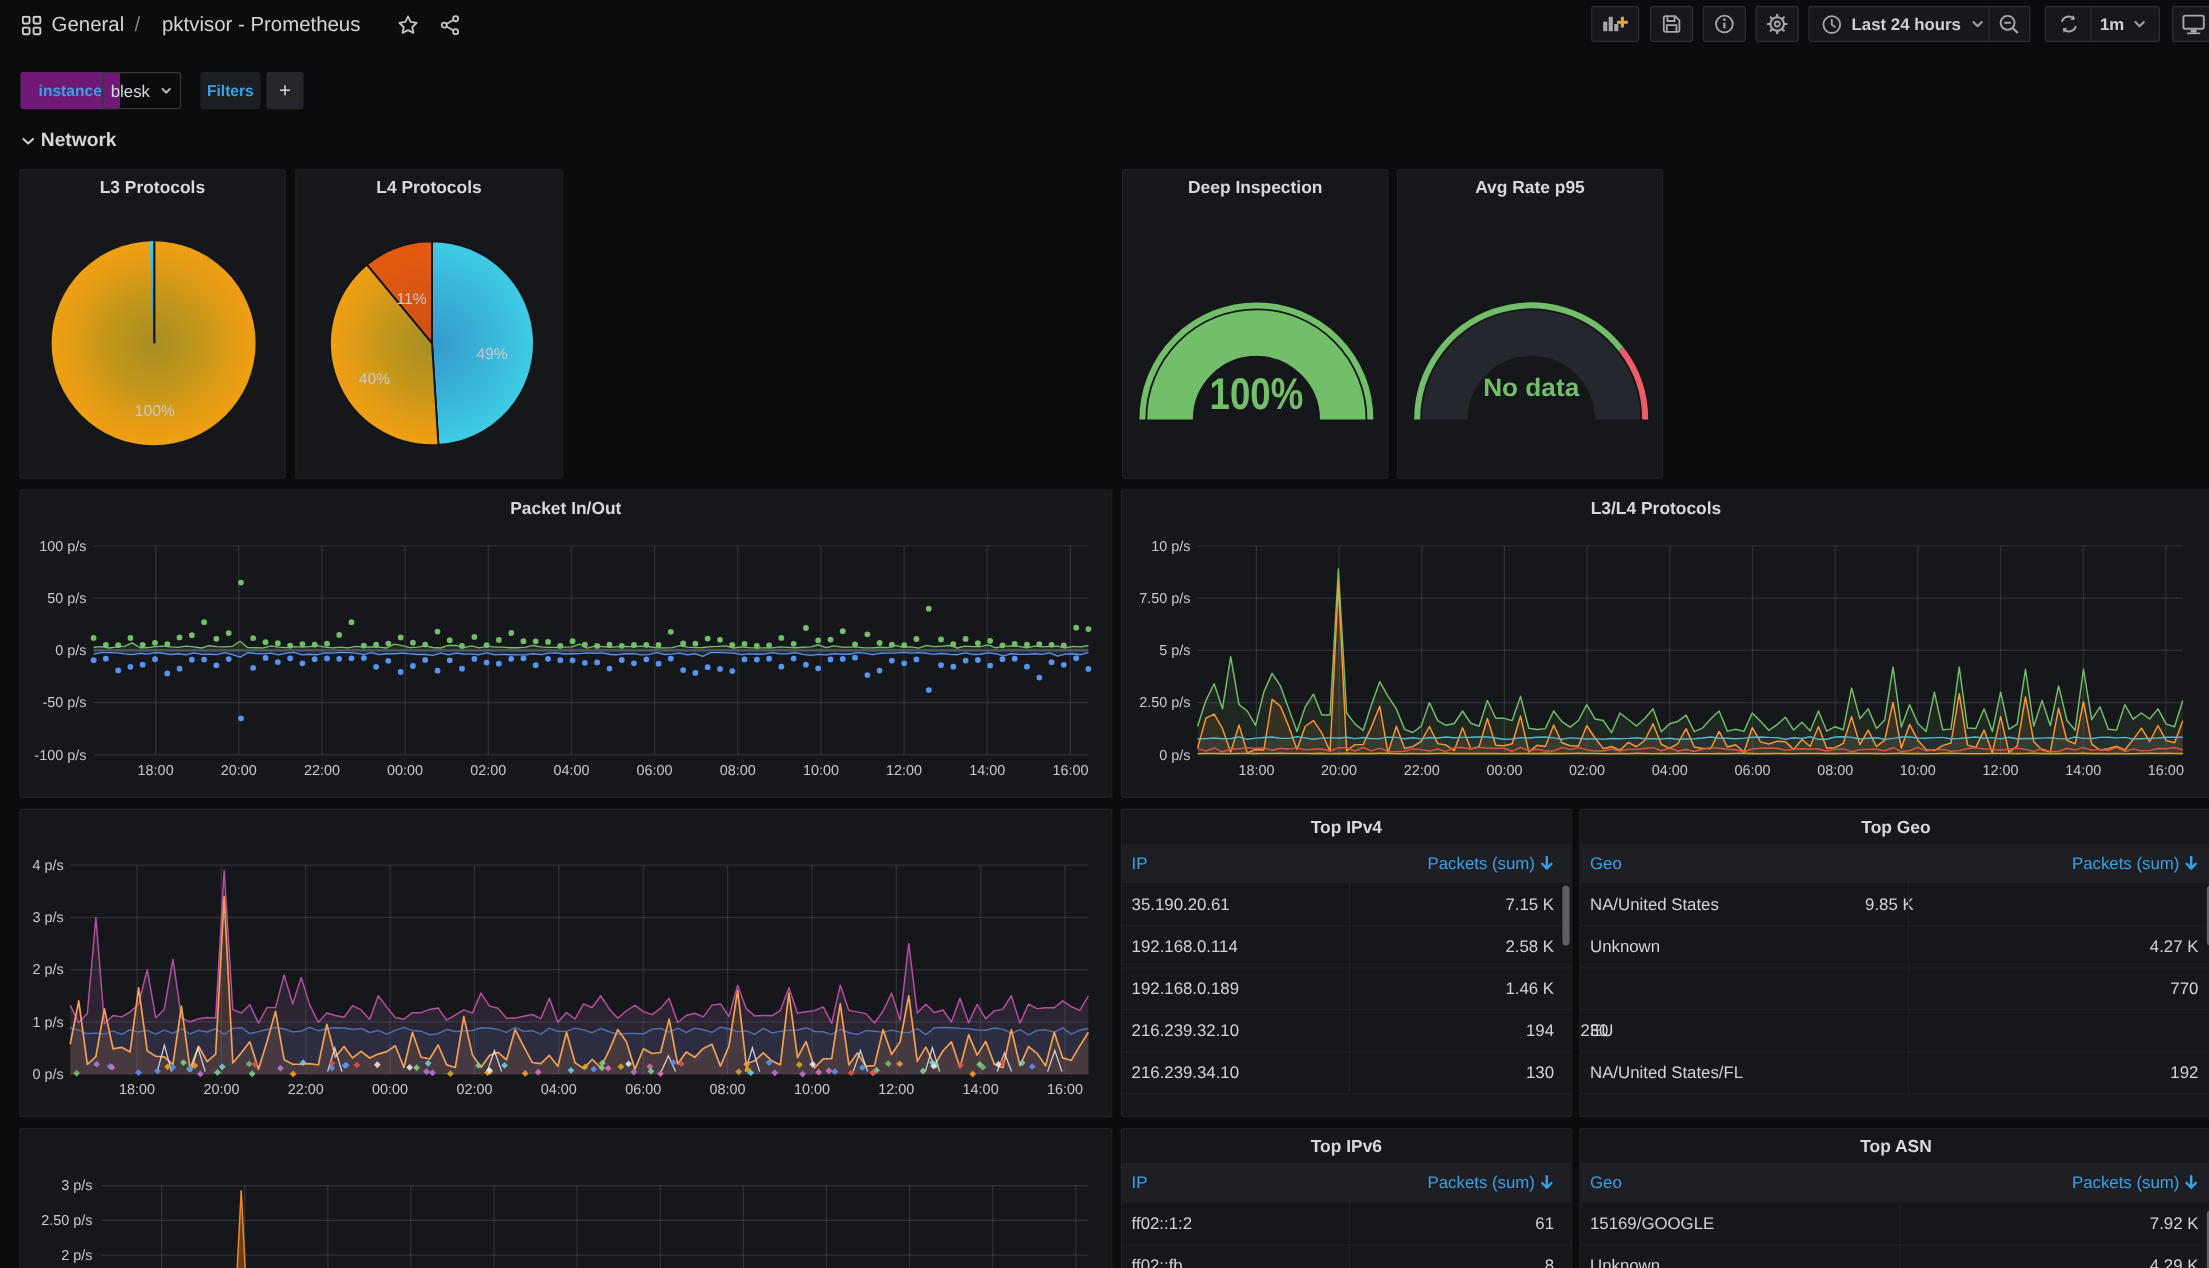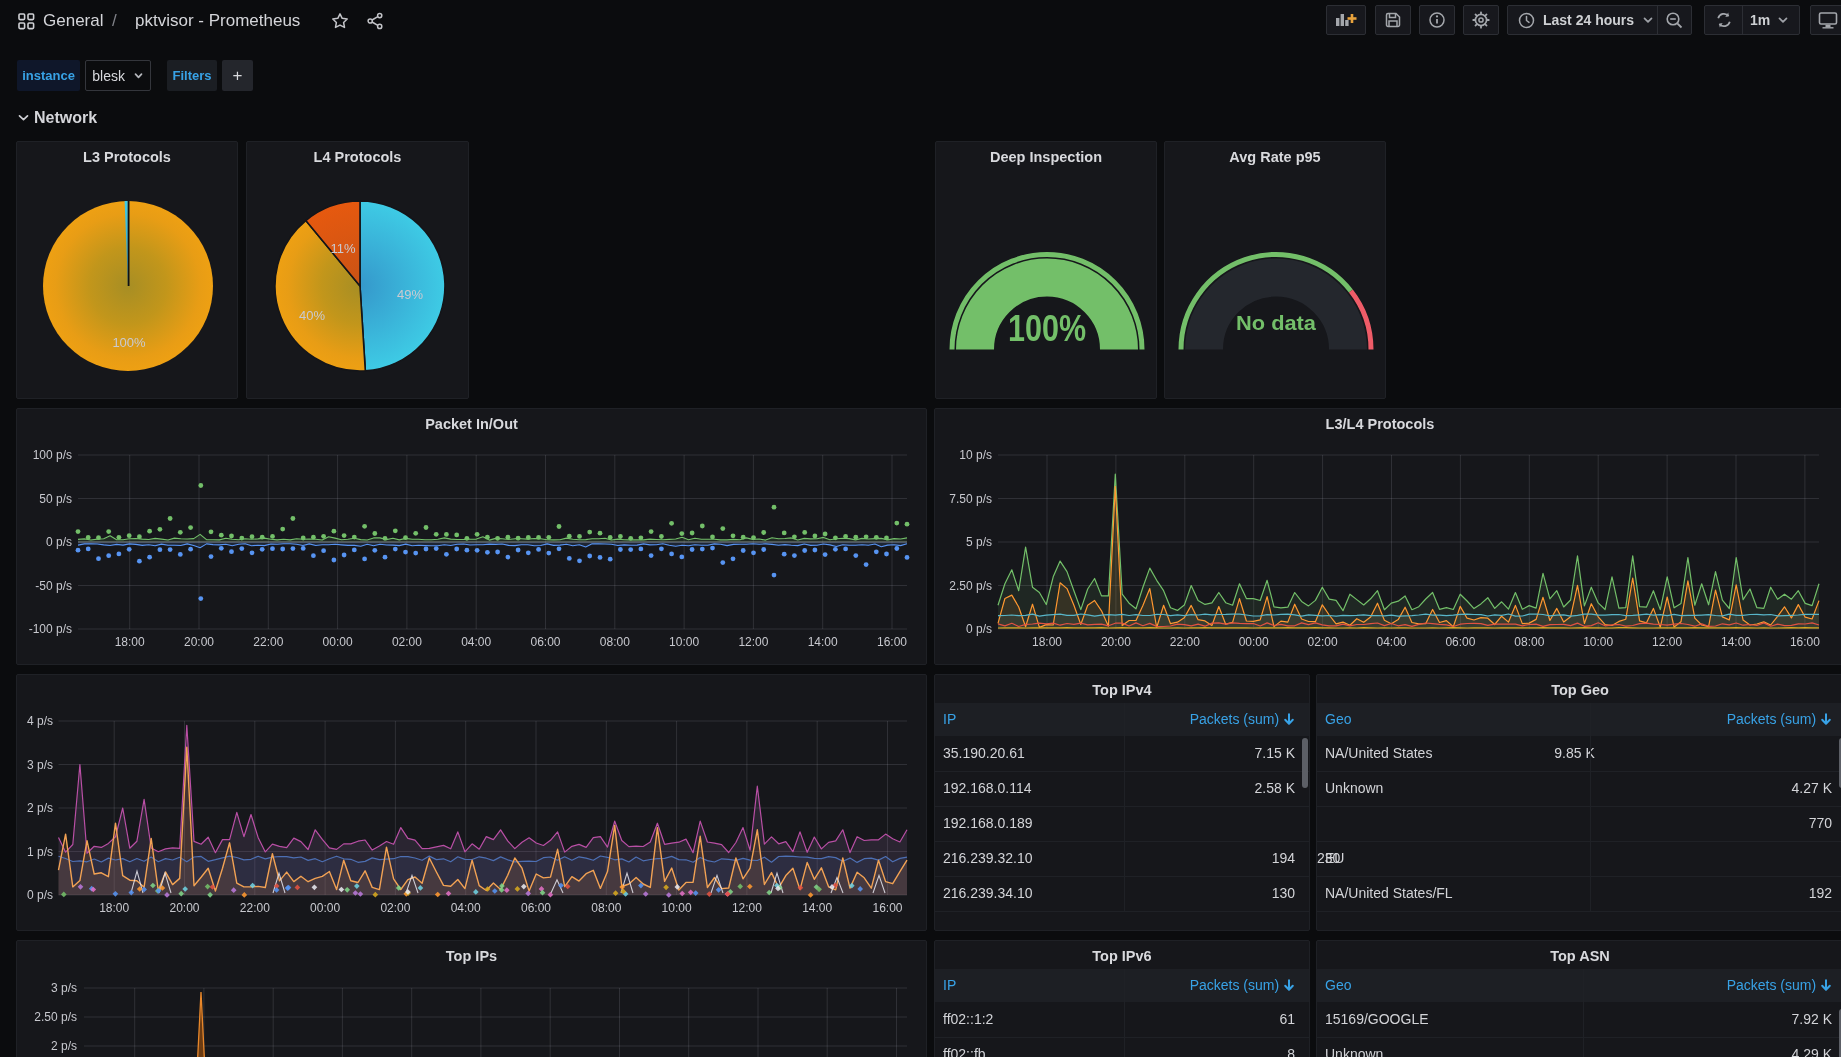--- a/index.html
+++ b/index.html
@@ -119,21 +119,21 @@
       </svg>
     </span>
   </div>
 <div class="navbtn" style="left:1810px;width:36px;">
     <svg width="20" height="18" viewBox="0 0 20 18" style="">
       <rect x="1.5" y="2" width="17" height="11" rx="1.5" fill="none" stroke="#a4a7ac" stroke-width="1.6"></rect>
       <rect x="7.5" y="13.8" width="5" height="2.4" fill="#a4a7ac"></rect>
       <line x1="4.5" y1="16.8" x2="15.5" y2="16.8" stroke="#a4a7ac" stroke-width="1.4"></line>
     </svg>
   </div>
-<div class="chip" style="left:17px;width:63px;background:#0f172a;color:#38a2e6;">instance</div>
+<div class="chip" style="left:17px;width:83px;background:#701a75;color:#38a2e6;">instance</div>
 <div class="chip" style="left:85px;width:66px;background:transparent;border:1px solid #34363c;color:#d8d9dd;font-weight:normal;font-size:14px;">blesk&nbsp;&nbsp;<svg width="11" height="11" viewBox="0 0 11 11" style="">
       <path d="M2.5 4.1 L5.5 7.3 L8.5 4.1" fill="none" stroke="#b5b7bc" stroke-width="1.7" stroke-linecap="round" stroke-linejoin="round"></path>
     </svg></div>
 <div class="chip" style="left:167px;width:50px;background:#1b1e23;color:#38a2e6;">Filters</div>
 <div class="chip" style="left:222px;width:31px;background:#24262c;color:#d8d9dd;font-size:17px;font-weight:normal;">+</div>
 <div class="abs" style="left:17px;top:111px;">
     <svg width="13" height="13" viewBox="0 0 13 13" style="">
       <path d="M2.5 4.8 L6.5 8.6 L10.5 4.8" fill="none" stroke="#cfd0d4" stroke-width="1.7" stroke-linecap="round" stroke-linejoin="round"></path>
     </svg>
   </div>
@@ -603,20 +603,21 @@
 <div style="position:absolute;left:0;top:28px;width:360px;height:33px;line-height:33px;font-size:14px;color:#38a2e6;text-align:right;">Packets (sum) <svg width="12" height="13" viewBox="0 0 12 13" style="display:inline-block;vertical-align:-2px">
         <path d="M6 1.2 V10 M2.2 6.8 L6 10.8 L9.8 6.8" fill="none" stroke="#38a2e6" stroke-width="2" stroke-linecap="round" stroke-linejoin="round"></path>
       </svg></div>
 <div style="position:absolute;left:8px;top:61px;height:35px;line-height:35px;font-size:14px;color:#d3d4d8;white-space:nowrap;">35.190.20.61</div>
 <div style="position:absolute;left:0;top:61px;width:360px;height:35px;line-height:35px;font-size:14px;color:#d3d4d8;text-align:right;">7.15 K</div>
 <div style="position:absolute;left:0;top:96px;width:374px;height:1px;background:#1f2126;"></div>
 <div style="position:absolute;left:8px;top:96px;height:35px;line-height:35px;font-size:14px;color:#d3d4d8;white-space:nowrap;">192.168.0.114</div>
 <div style="position:absolute;left:0;top:96px;width:360px;height:35px;line-height:35px;font-size:14px;color:#d3d4d8;text-align:right;">2.58 K</div>
 <div style="position:absolute;left:0;top:131px;width:374px;height:1px;background:#1f2126;"></div>
 <div style="position:absolute;left:8px;top:131px;height:35px;line-height:35px;font-size:14px;color:#d3d4d8;white-space:nowrap;">192.168.0.189</div>
+<div style="position:absolute;left:0;top:131px;width:360px;height:35px;line-height:35px;font-size:14px;color:#d3d4d8;text-align:right;">1.46 K</div>
 <div style="position:absolute;left:0;top:166px;width:374px;height:1px;background:#1f2126;"></div>
 <div style="position:absolute;left:8px;top:166px;height:35px;line-height:35px;font-size:14px;color:#d3d4d8;white-space:nowrap;">216.239.32.10</div>
 <div style="position:absolute;left:0;top:166px;width:360px;height:35px;line-height:35px;font-size:14px;color:#d3d4d8;text-align:right;">194</div>
 <div style="position:absolute;left:0;top:201px;width:374px;height:1px;background:#1f2126;"></div>
 <div style="position:absolute;left:8px;top:201px;height:35px;line-height:35px;font-size:14px;color:#d3d4d8;white-space:nowrap;">216.239.34.10</div>
 <div style="position:absolute;left:0;top:201px;width:360px;height:35px;line-height:35px;font-size:14px;color:#d3d4d8;text-align:right;">130</div>
 <div style="position:absolute;left:0;top:236px;width:374px;height:1px;background:#1f2126;"></div>
 <div style="position:absolute;left:189px;top:28px;width:1px;height:208px;background:#1f2126;"></div>
 <div style="position:absolute;left:367px;top:63px;width:6px;height:50px;background:#5c5f66;border-radius:3px;"></div>
   </div>
@@ -638,21 +639,20 @@
 <div style="position:absolute;left:8px;top:166px;height:35px;line-height:35px;font-size:14px;color:#d3d4d8;white-space:nowrap;">EU</div>
 <div style="position:absolute;left:0;top:166px;width:515px;height:35px;line-height:35px;font-size:14px;color:#d3d4d8;text-align:left;">230</div>
 <div style="position:absolute;left:0;top:201px;width:526px;height:1px;background:#1f2126;"></div>
 <div style="position:absolute;left:8px;top:201px;height:35px;line-height:35px;font-size:14px;color:#d3d4d8;white-space:nowrap;">NA/United States/FL</div>
 <div style="position:absolute;left:0;top:201px;width:515px;height:35px;line-height:35px;font-size:14px;color:#d3d4d8;text-align:right;">192</div>
 <div style="position:absolute;left:0;top:236px;width:526px;height:1px;background:#1f2126;"></div>
 <div style="position:absolute;left:273px;top:28px;width:1px;height:208px;background:#1f2126;"></div>
 <div style="position:absolute;left:522px;top:63px;width:6px;height:50px;background:#5c5f66;border-radius:3px;"></div>
   </div>
 <div class="panel" style="left:16px;top:940px;width:911px;height:130px;">
-    <div class="ptitle" style="width:909px">Top IPs</div>
     <svg width="909" height="128" viewBox="0 0 909 128">
       <line x1="67" y1="47" x2="890" y2="47" stroke="rgba(204,204,220,0.14)" stroke-width="1"></line>
 <text x="60" y="51" text-anchor="end" font-size="12" fill="#c8c9cf">3 p/s</text>
 <line x1="67" y1="76" x2="890" y2="76" stroke="rgba(204,204,220,0.14)" stroke-width="1"></line>
 <text x="60" y="80" text-anchor="end" font-size="12" fill="#c8c9cf">2.50 p/s</text>
 <line x1="67" y1="105" x2="890" y2="105" stroke="rgba(204,204,220,0.14)" stroke-width="1"></line>
 <text x="60" y="109" text-anchor="end" font-size="12" fill="#c8c9cf">2 p/s</text>
 <line x1="117.7" y1="47" x2="117.7" y2="130" stroke="rgba(204,204,220,0.14)" stroke-width="1"></line>
 <line x1="186.9" y1="47" x2="186.9" y2="130" stroke="rgba(204,204,220,0.14)" stroke-width="1"></line>
 <line x1="256.2" y1="47" x2="256.2" y2="130" stroke="rgba(204,204,220,0.14)" stroke-width="1"></line>

